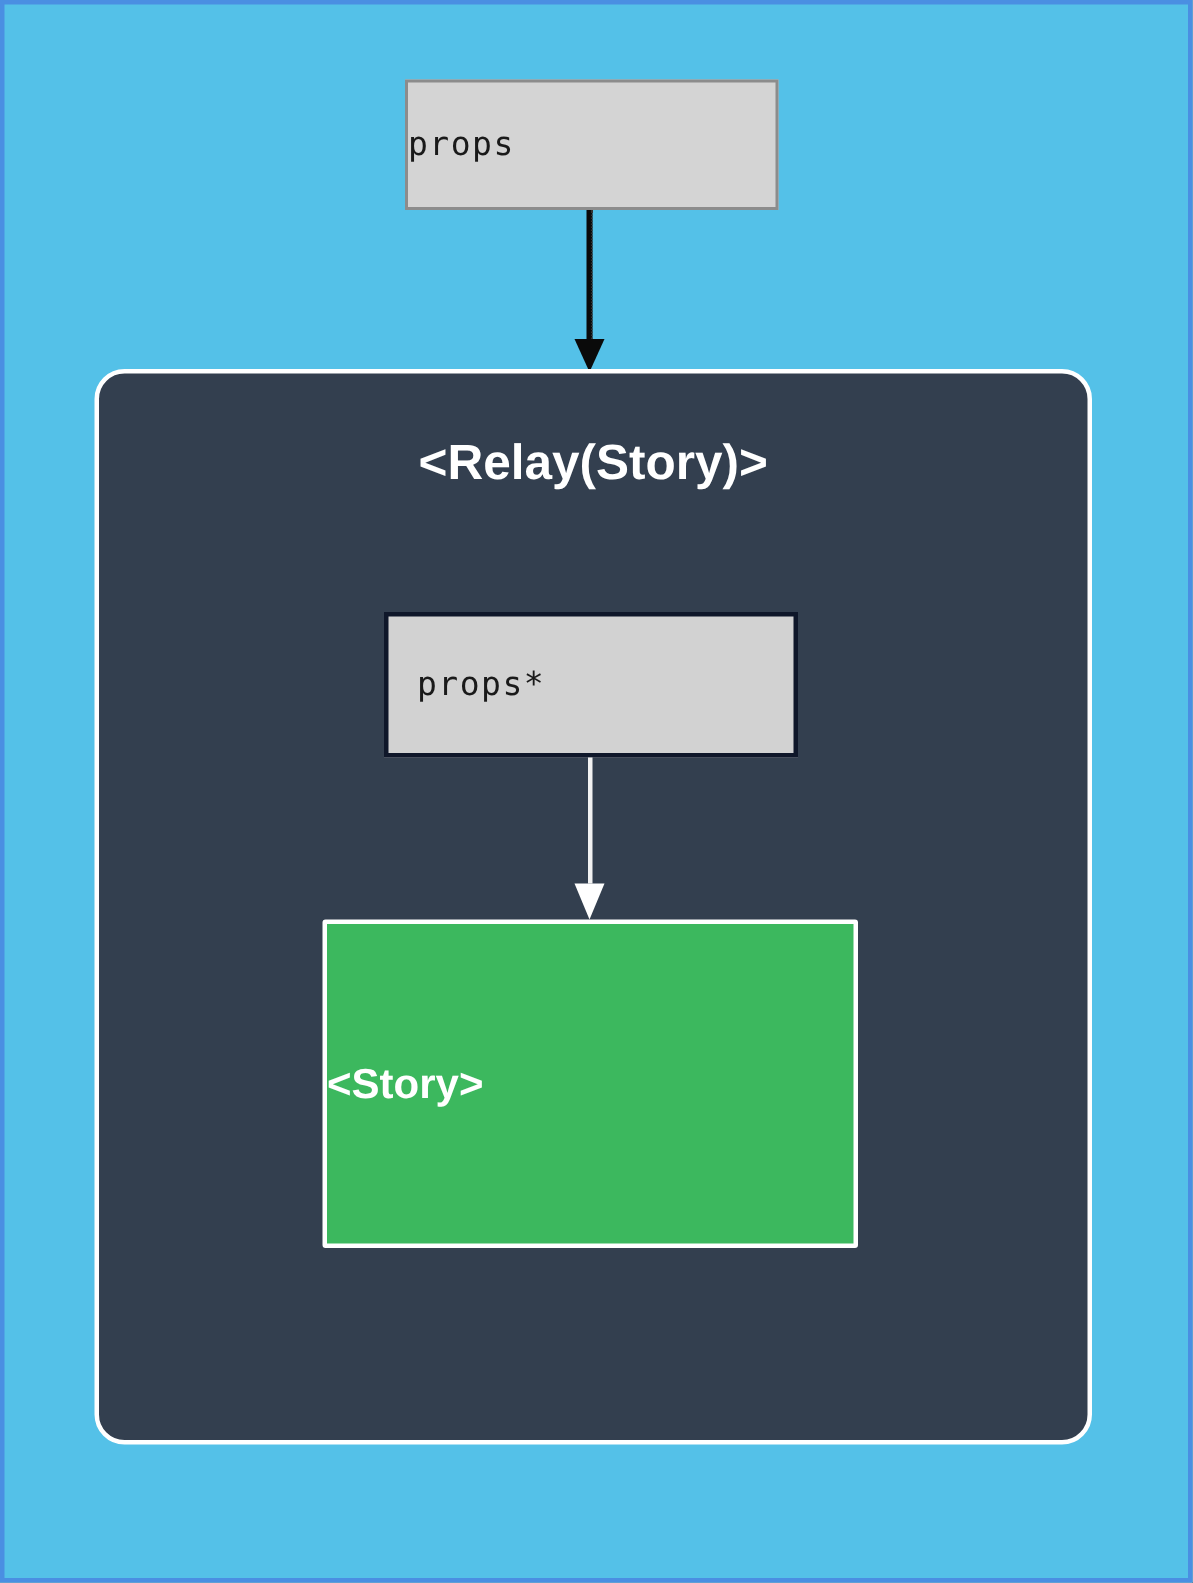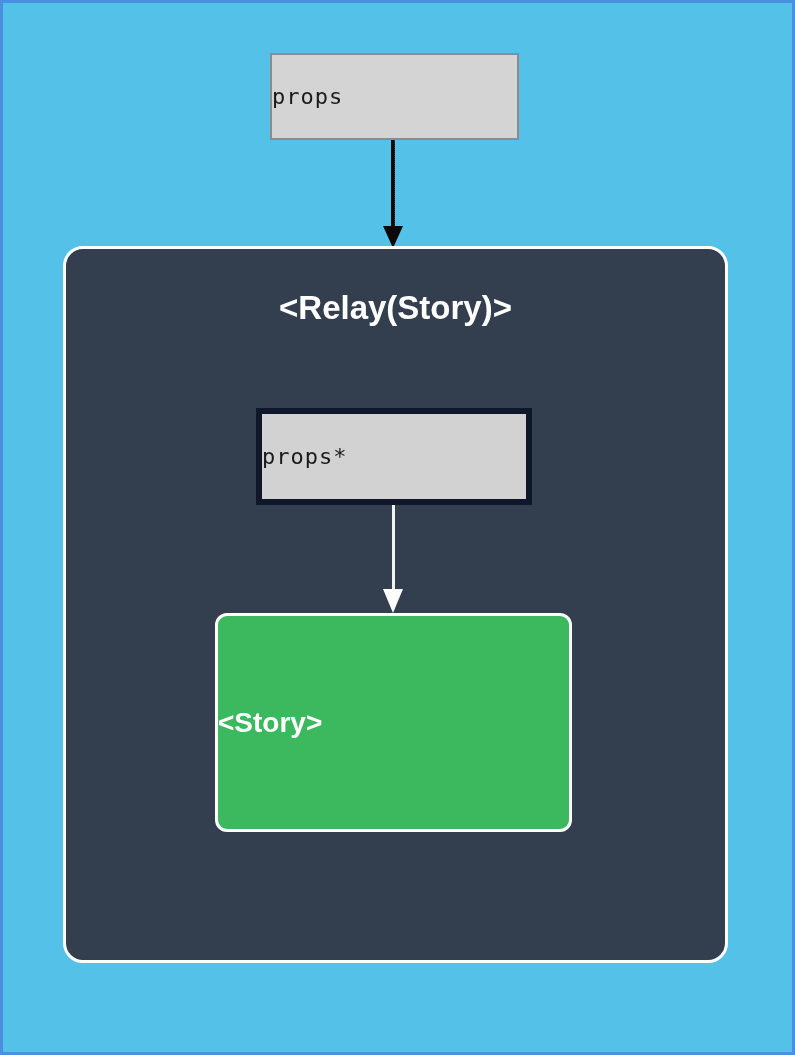--- a/index.html
+++ b/index.html
@@ -89,30 +89,31 @@
     color: #ffffff;
     font-size: 33px;
     font-weight: bold;
   }
   .inner-props-box {
     left: 253px;
     top: 405px;
     width: 276px;
     height: 97px;
     background: #d2d2d2;
-    border: 6px solid #0f172a;
+    border: 3px solid #0f172a;
+    padding-left: 19px;
   }
   .story-box {
     left: 212px;
     top: 610px;
     width: 357px;
     height: 219px;
     background: #3cb85e;
     border: 3px solid #ffffff;
-    border-radius: 12px;
+    border-radius: 2px;
   }
   .story-label {
     color: #ffffff;
     font-size: 28px;
     font-weight: bold;
   }
 </style>
 </head>
 <body>
 

